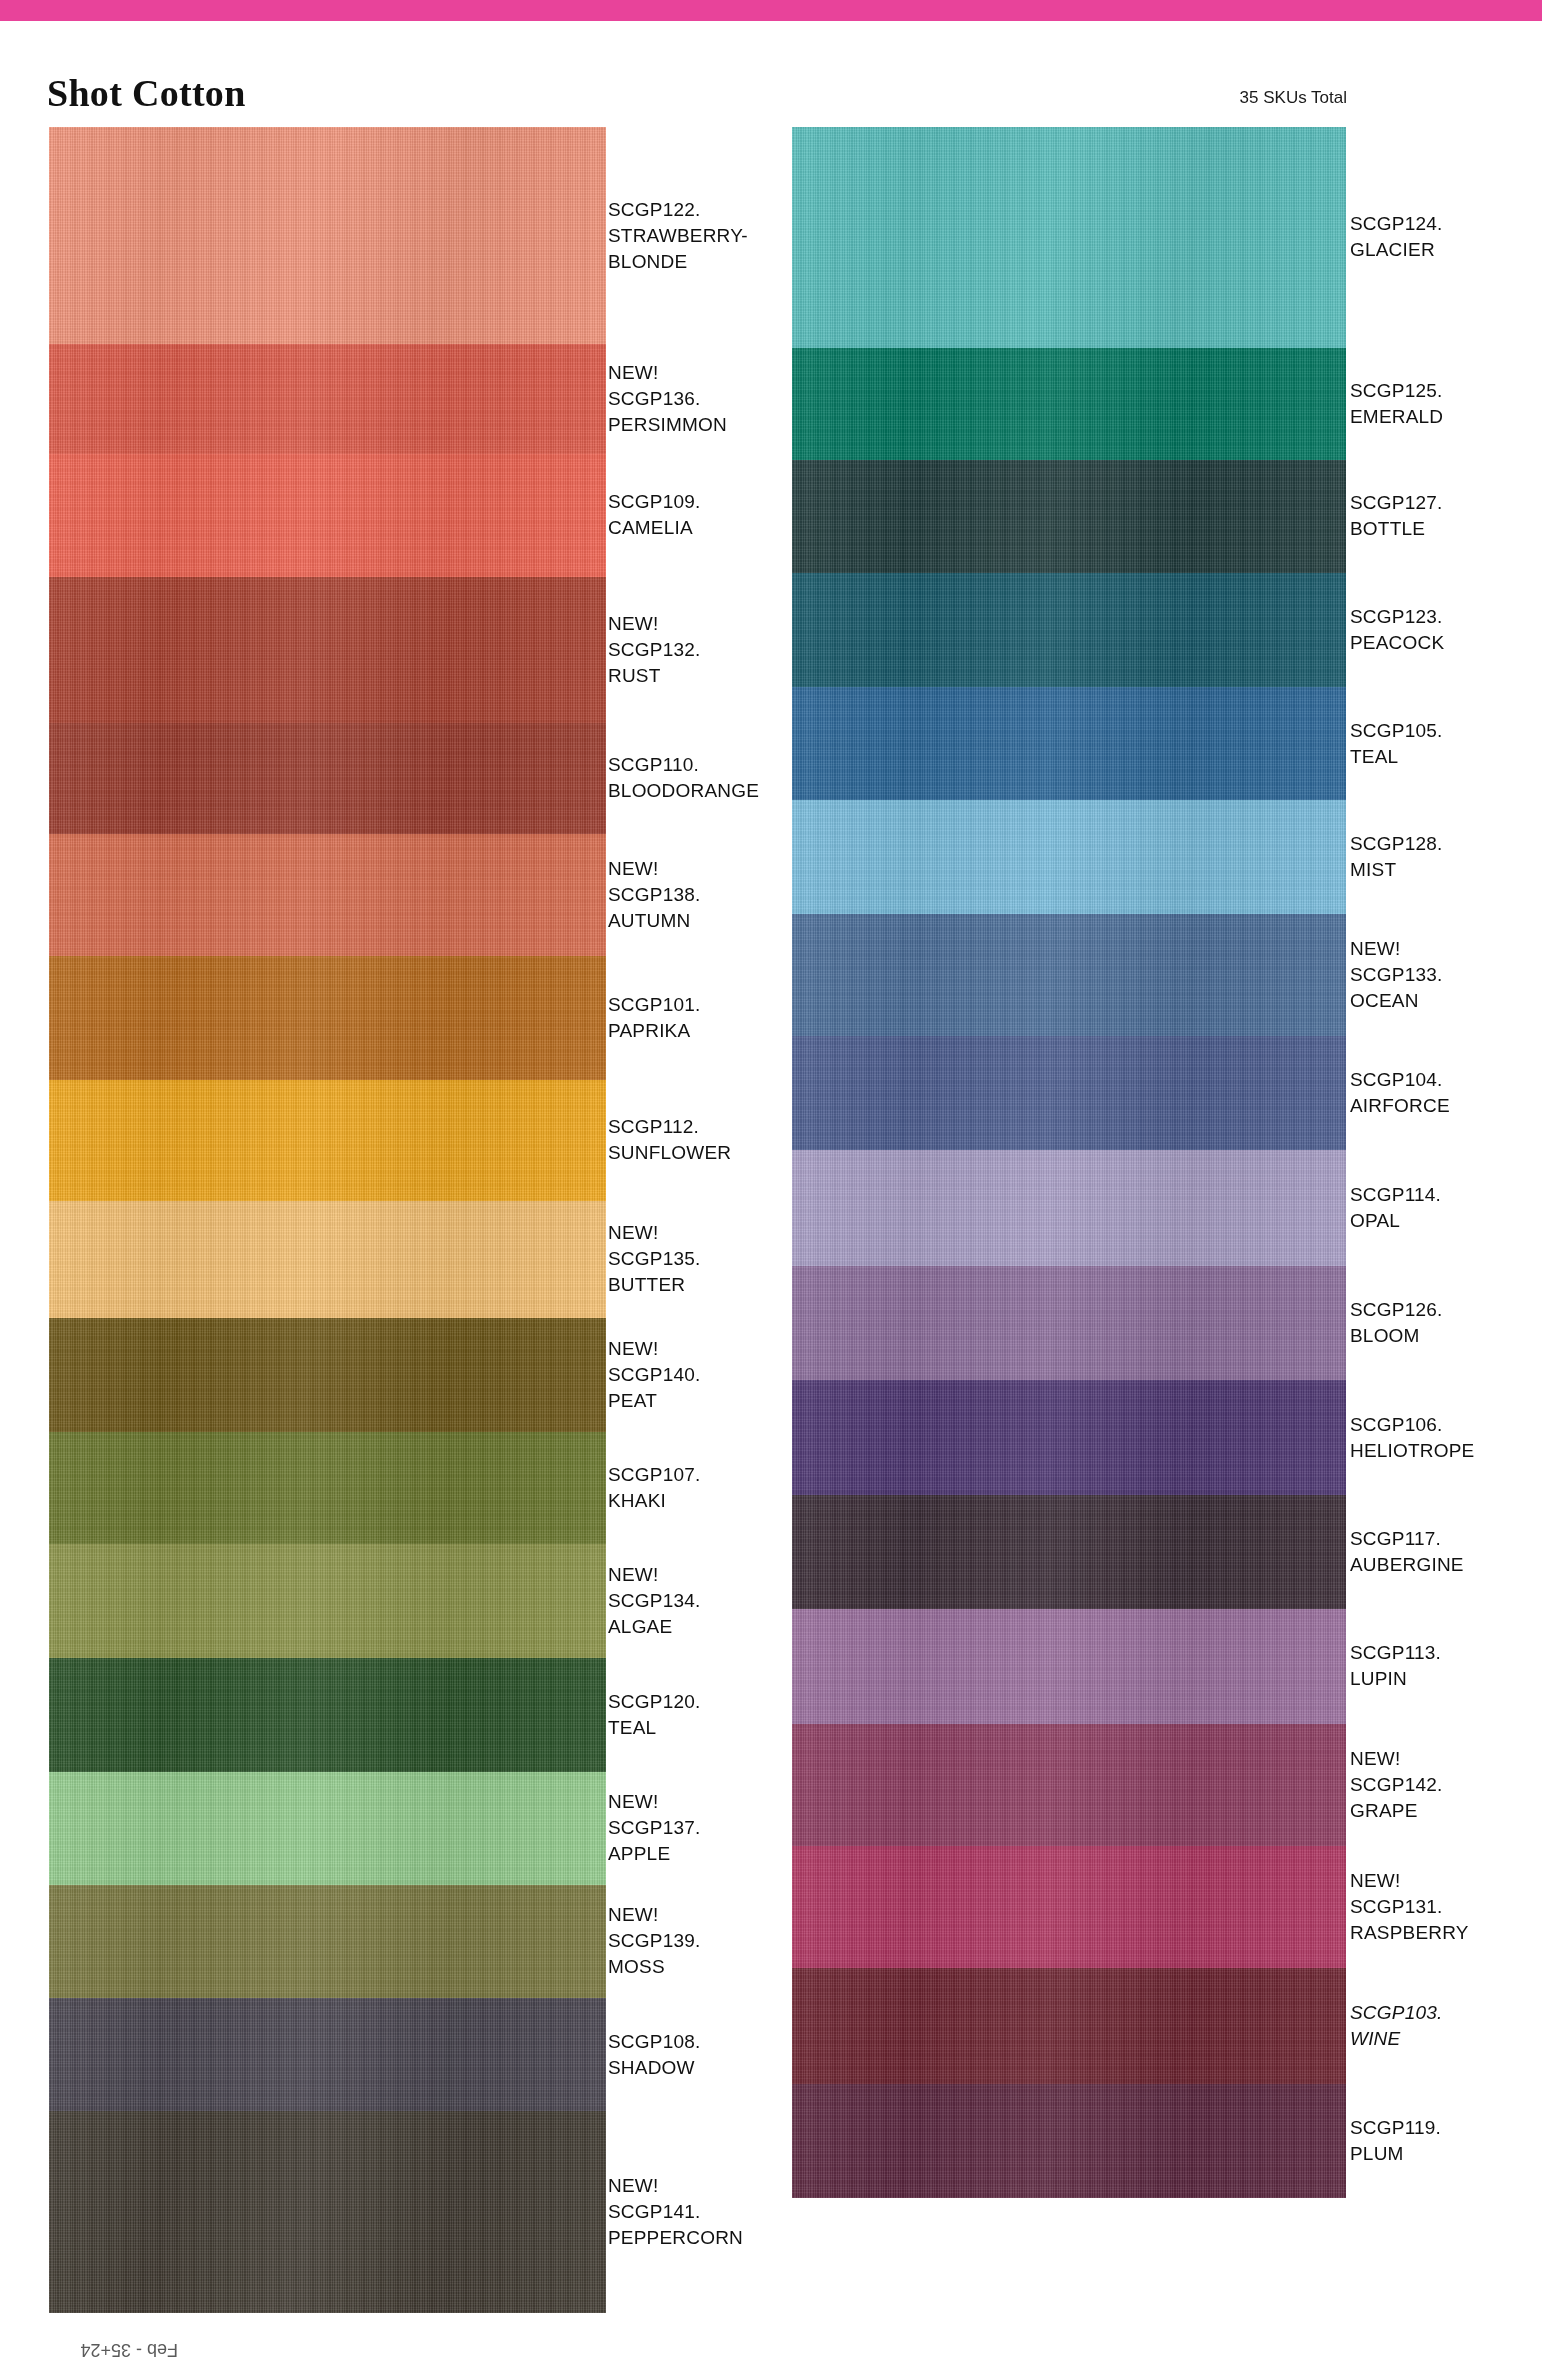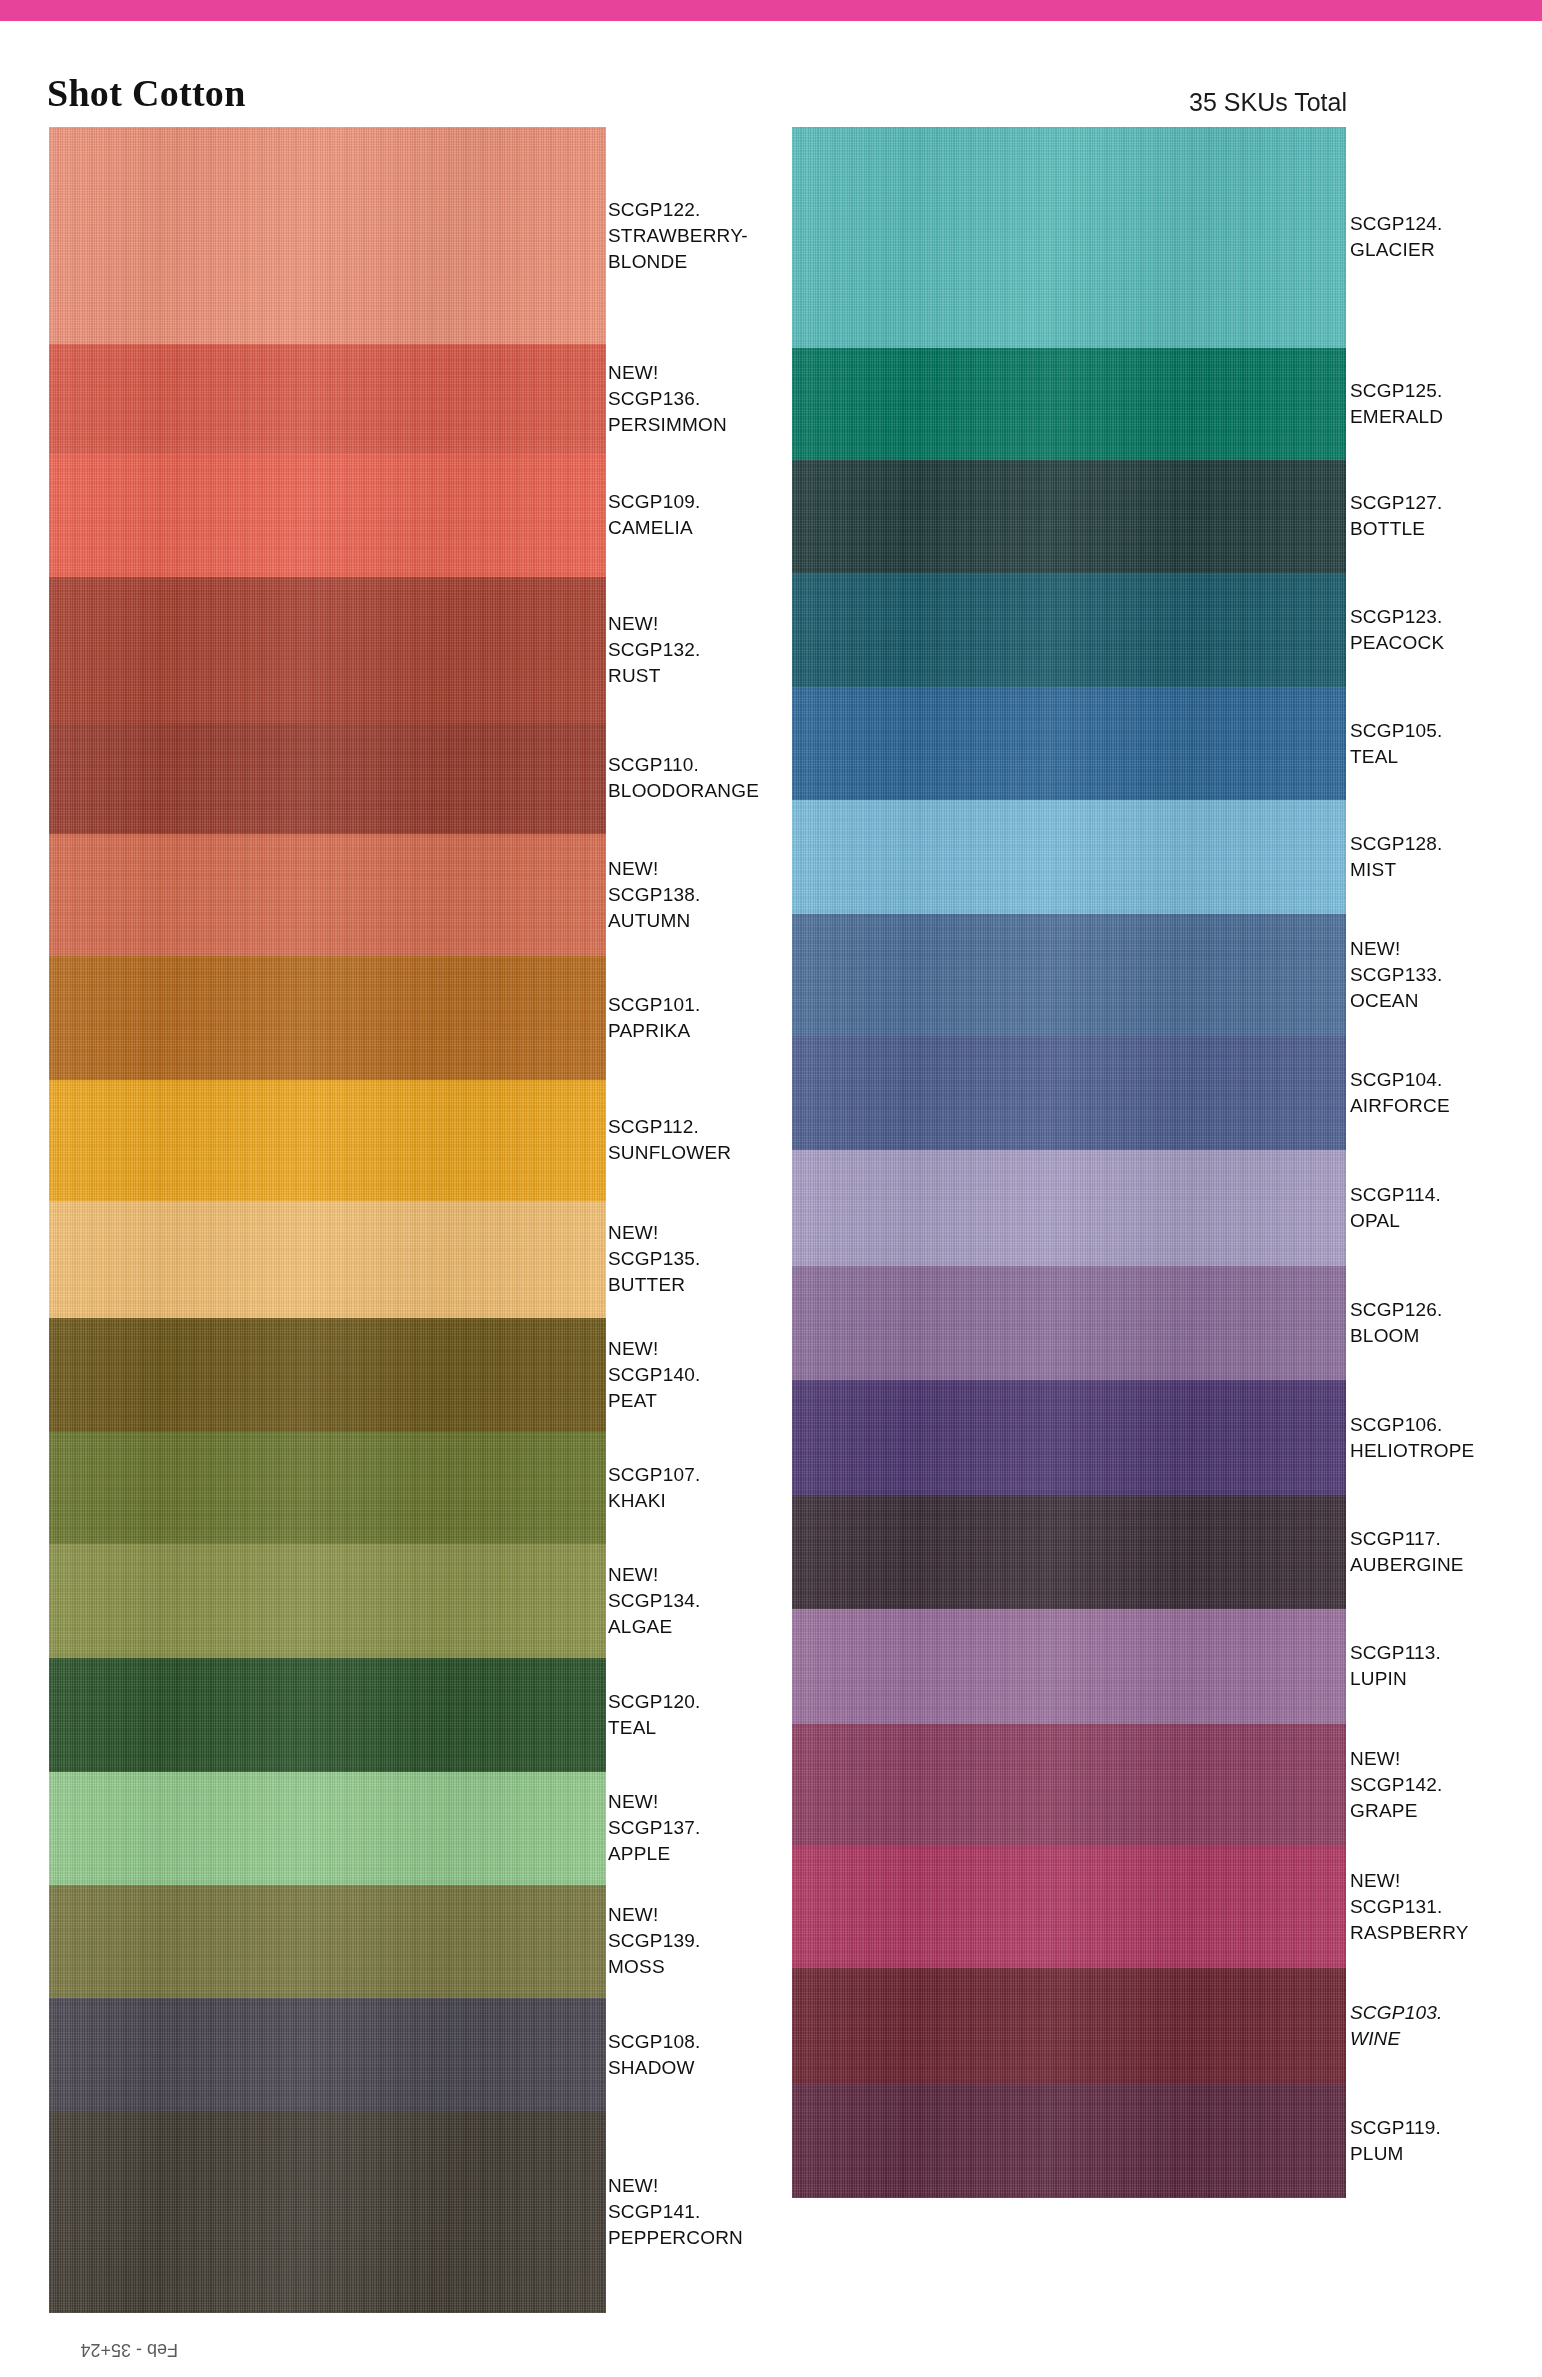--- a/index.html
+++ b/index.html
@@ -37,21 +37,21 @@
     font-weight: bold;
     font-size: 38px;
     letter-spacing: 0.3px;
     color: #111111;
     line-height: 1;
   }
   #sku-total {
     position: absolute;
     right: 195px;
     top: 67px;
-    font-size: 25px;
+    font-size: 17px;
     color: #1a1a1a;
     font-weight: 400;
   }
 
   
   .column {
     position: absolute;
     top: 127px;
     height: 2186px;
   }

